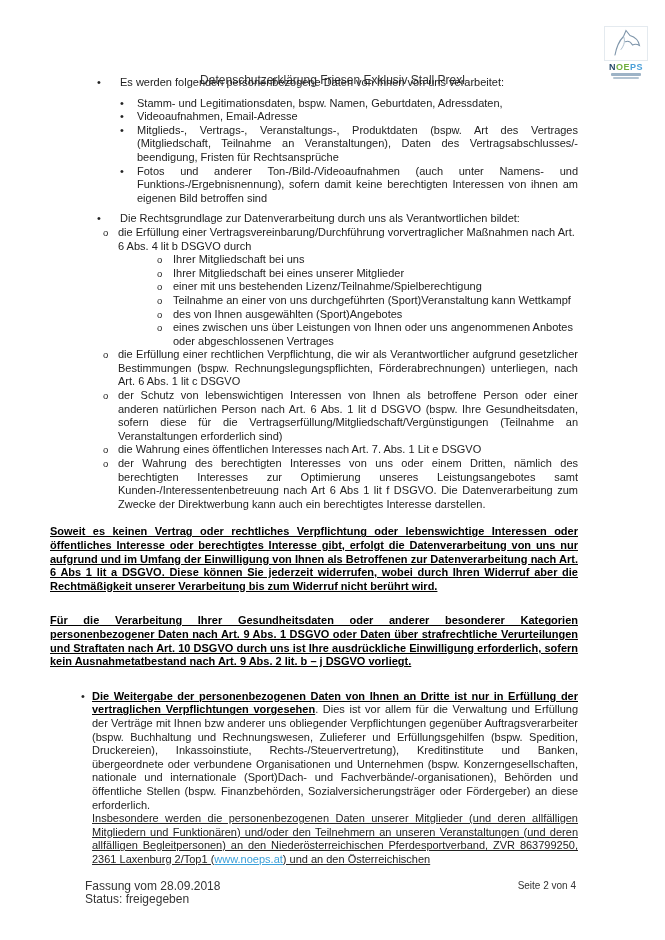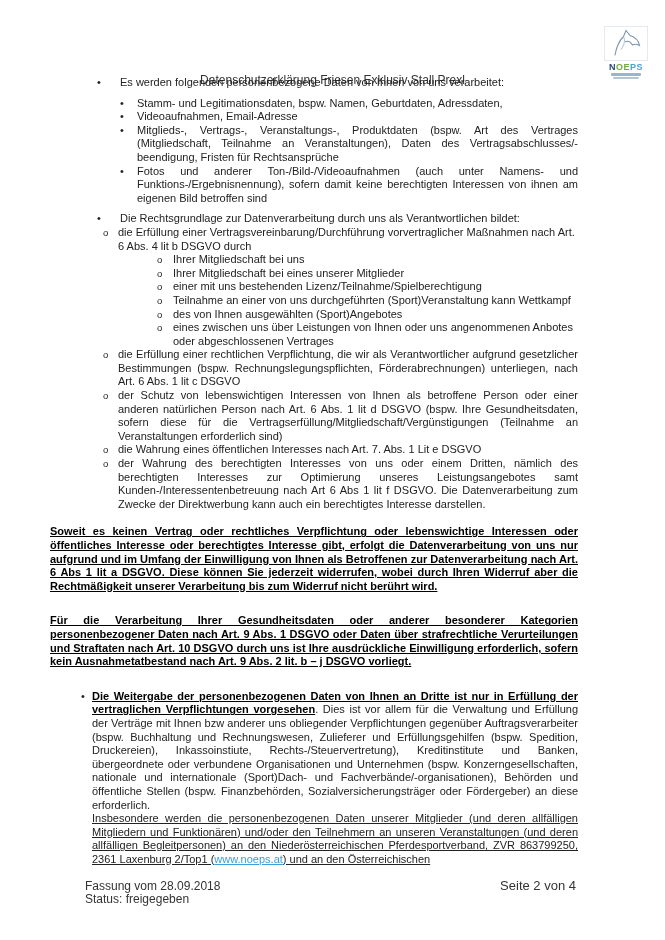--- a/index.html
+++ b/index.html
@@ -57,21 +57,21 @@
   .l1b { margin-left:81px; }           .l1b .m { width:11px; }
   .link { color:#3a9fd8; text-decoration:underline; }
 
   
   .footer-left {
     position:absolute; left:85px; bottom:34px;
     font-size:12px; line-height:13px; color:#333333;
   }
   .footer-page {
     position:absolute; right:89px; bottom:47px;
-    font-size:13px; color:#333333;
+    font-size:10px; color:#333333;
   }
 </style>
 </head>
 <body>
 
 <div class="page">
 
   <div class="header-title">Datenschutzerklärung Friesen Exklusiv Stall Prexl</div>
 
   <div class="logo">

